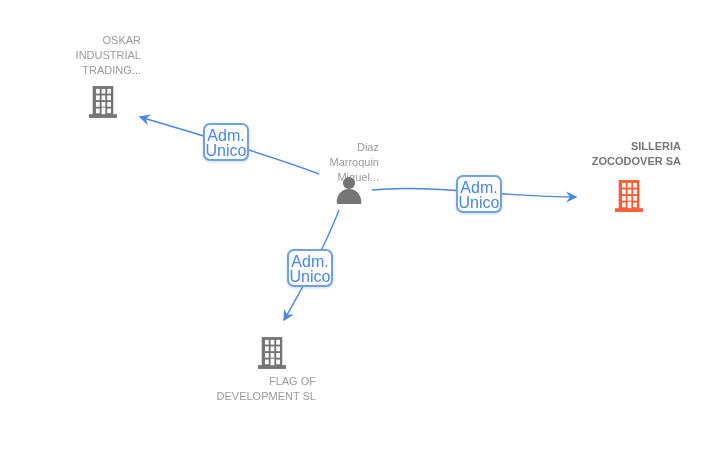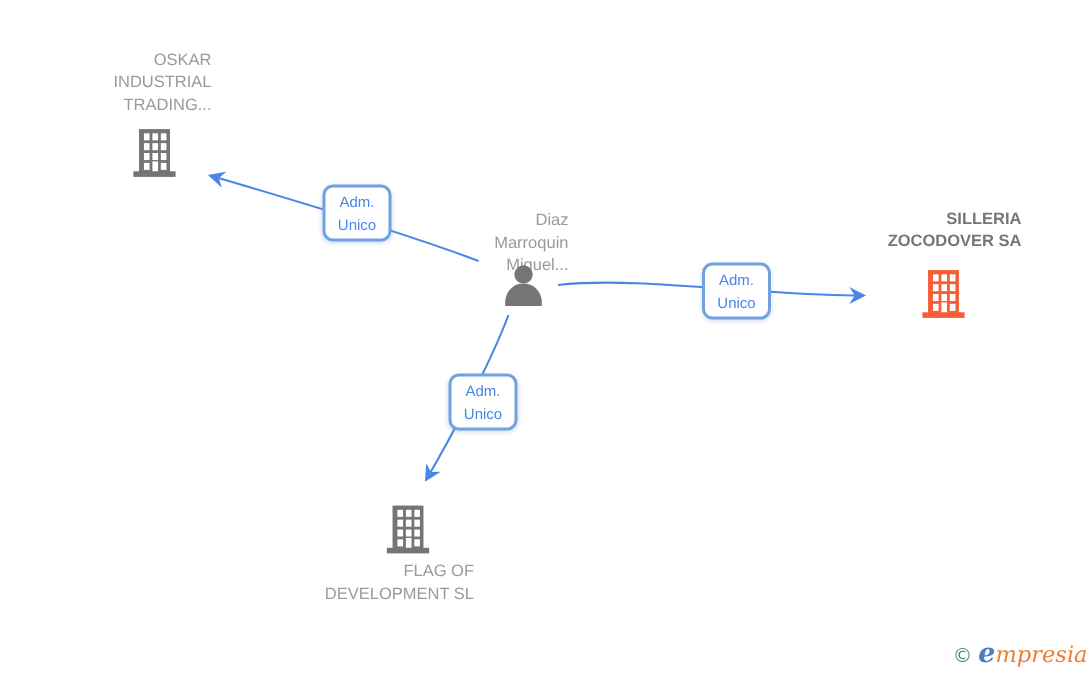--- a/index.html
+++ b/index.html
@@ -48,26 +48,25 @@
     position: absolute;
     z-index: 3;
     width: 46px;
     height: 38px;
     box-sizing: border-box;
     background: #ffffff;
     border: 2px solid #71a2df;
     border-radius: 7px;
     box-shadow: 0 1px 3px rgba(100,150,220,0.35);
     color: #4a86e8;
-    font-size: 10px;
+    font-size: 16px;
     line-height: 15px;
     text-align: center;
     padding-top: 3px;
     cursor: pointer;
-    margin-left: 12px;
   }
   #watermark {
     position: absolute;
     right: 3px;
     bottom: 4px;
     z-index: 4;
     font-family: "DejaVu Serif", serif;
     font-style: italic;
     white-space: nowrap;
     cursor: pointer;
@@ -184,17 +183,14 @@
         </g>
       </svg>
     </div>
     <div class="node-label" style="left:216px; top:374px; width:100px;">FLAG OF DEVELOPMENT SL</div>
   </div>
 
   <div class="edge-label-box" style="left:203px; top:123px;">Adm. Unico</div>
   <div class="edge-label-box" style="left:456px; top:175px;">Adm. Unico</div>
   <div class="edge-label-box" style="left:287px; top:249px;">Adm. Unico</div>
 
-  <div id="watermark">
-    <span class="copy">©</span><span class="brand-e">e</span><span class="brand-rest">mpresia</span>
-  </div>
 
 </div>
 
 </body></html>

